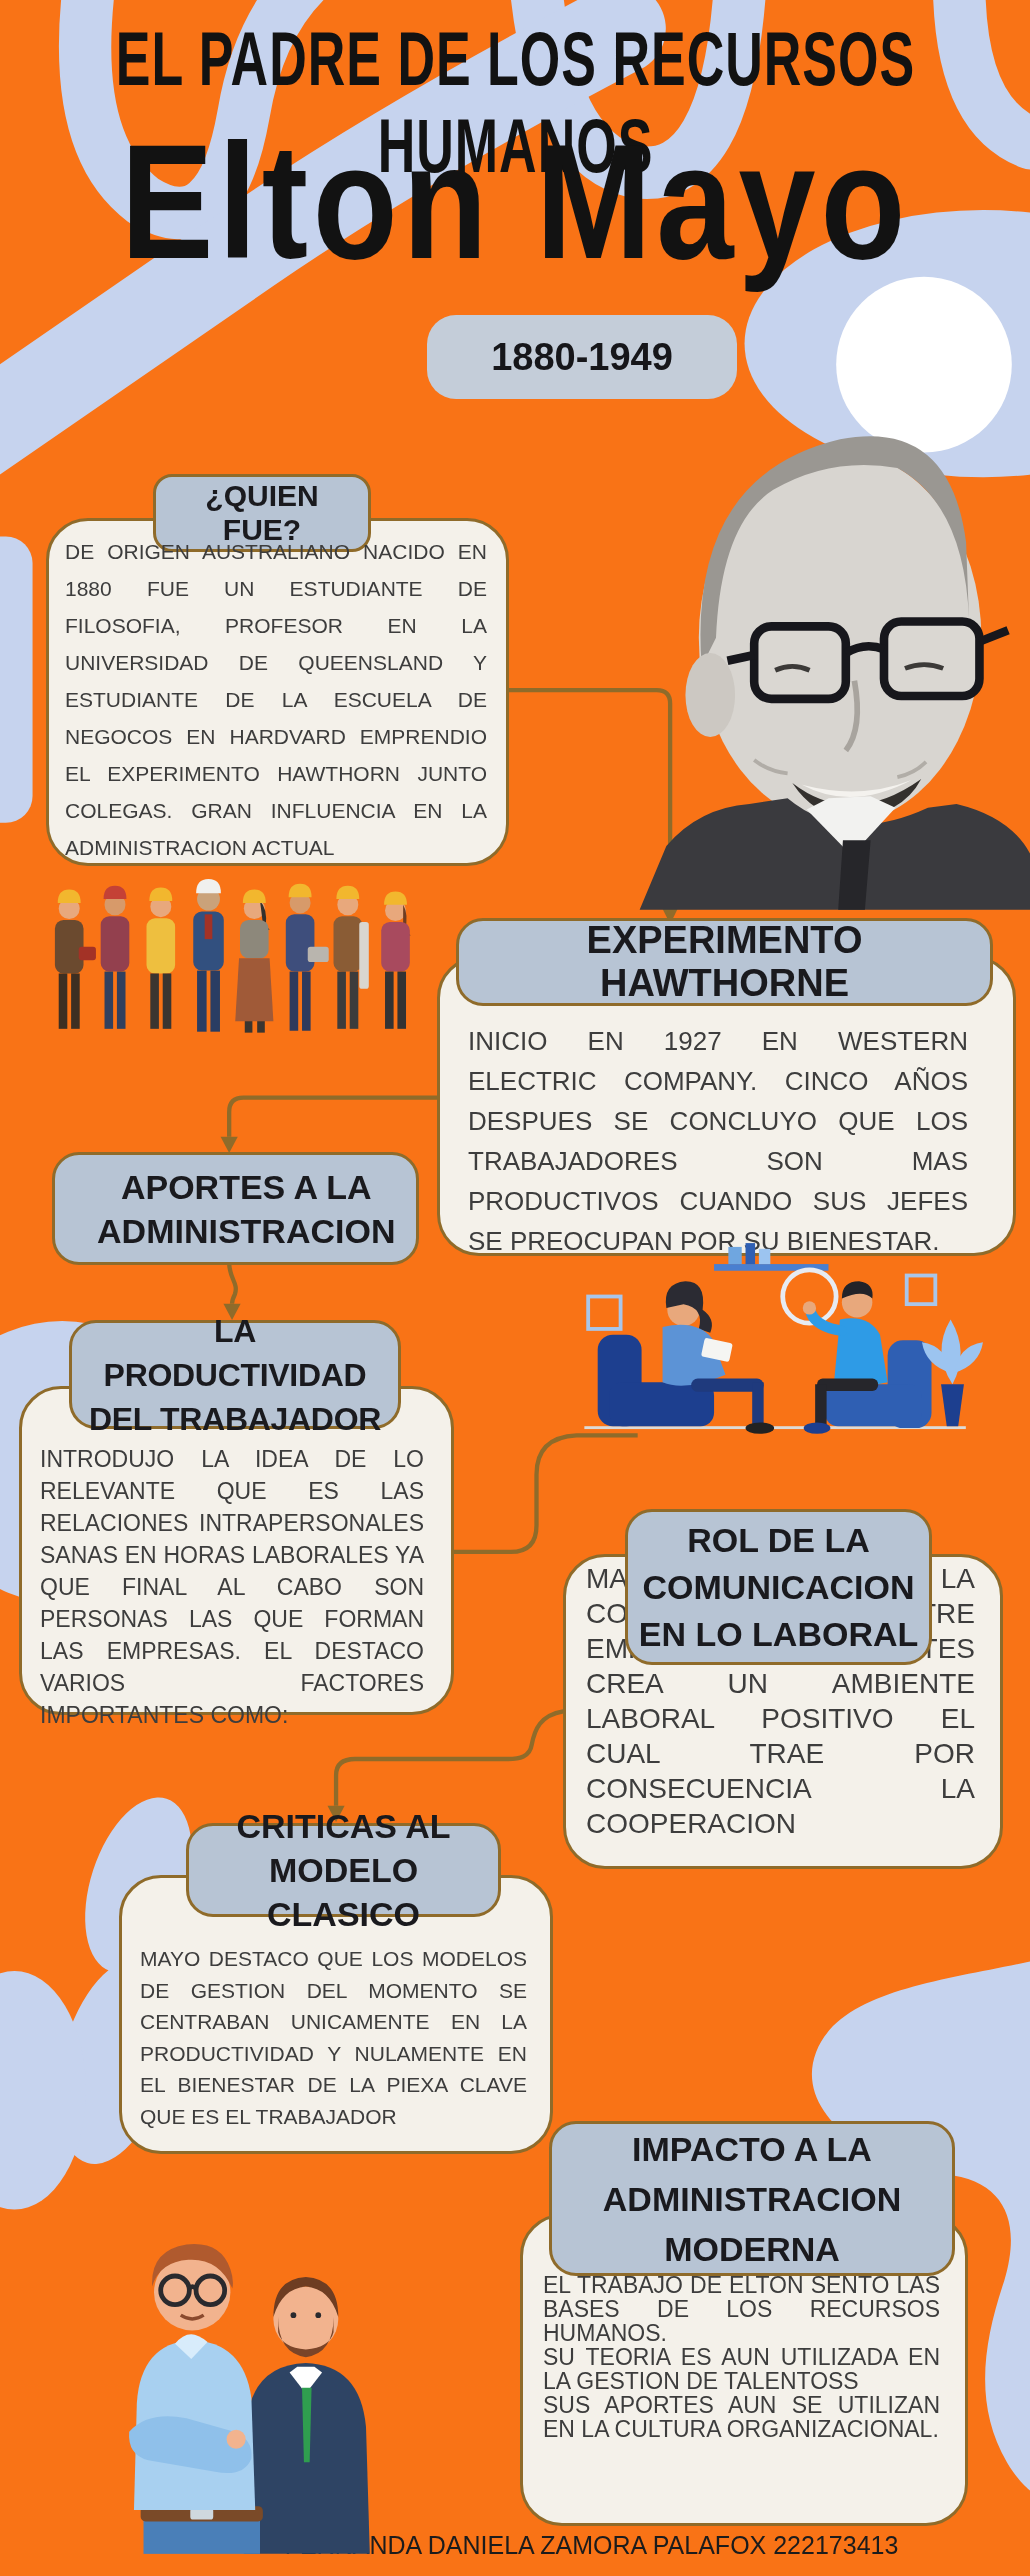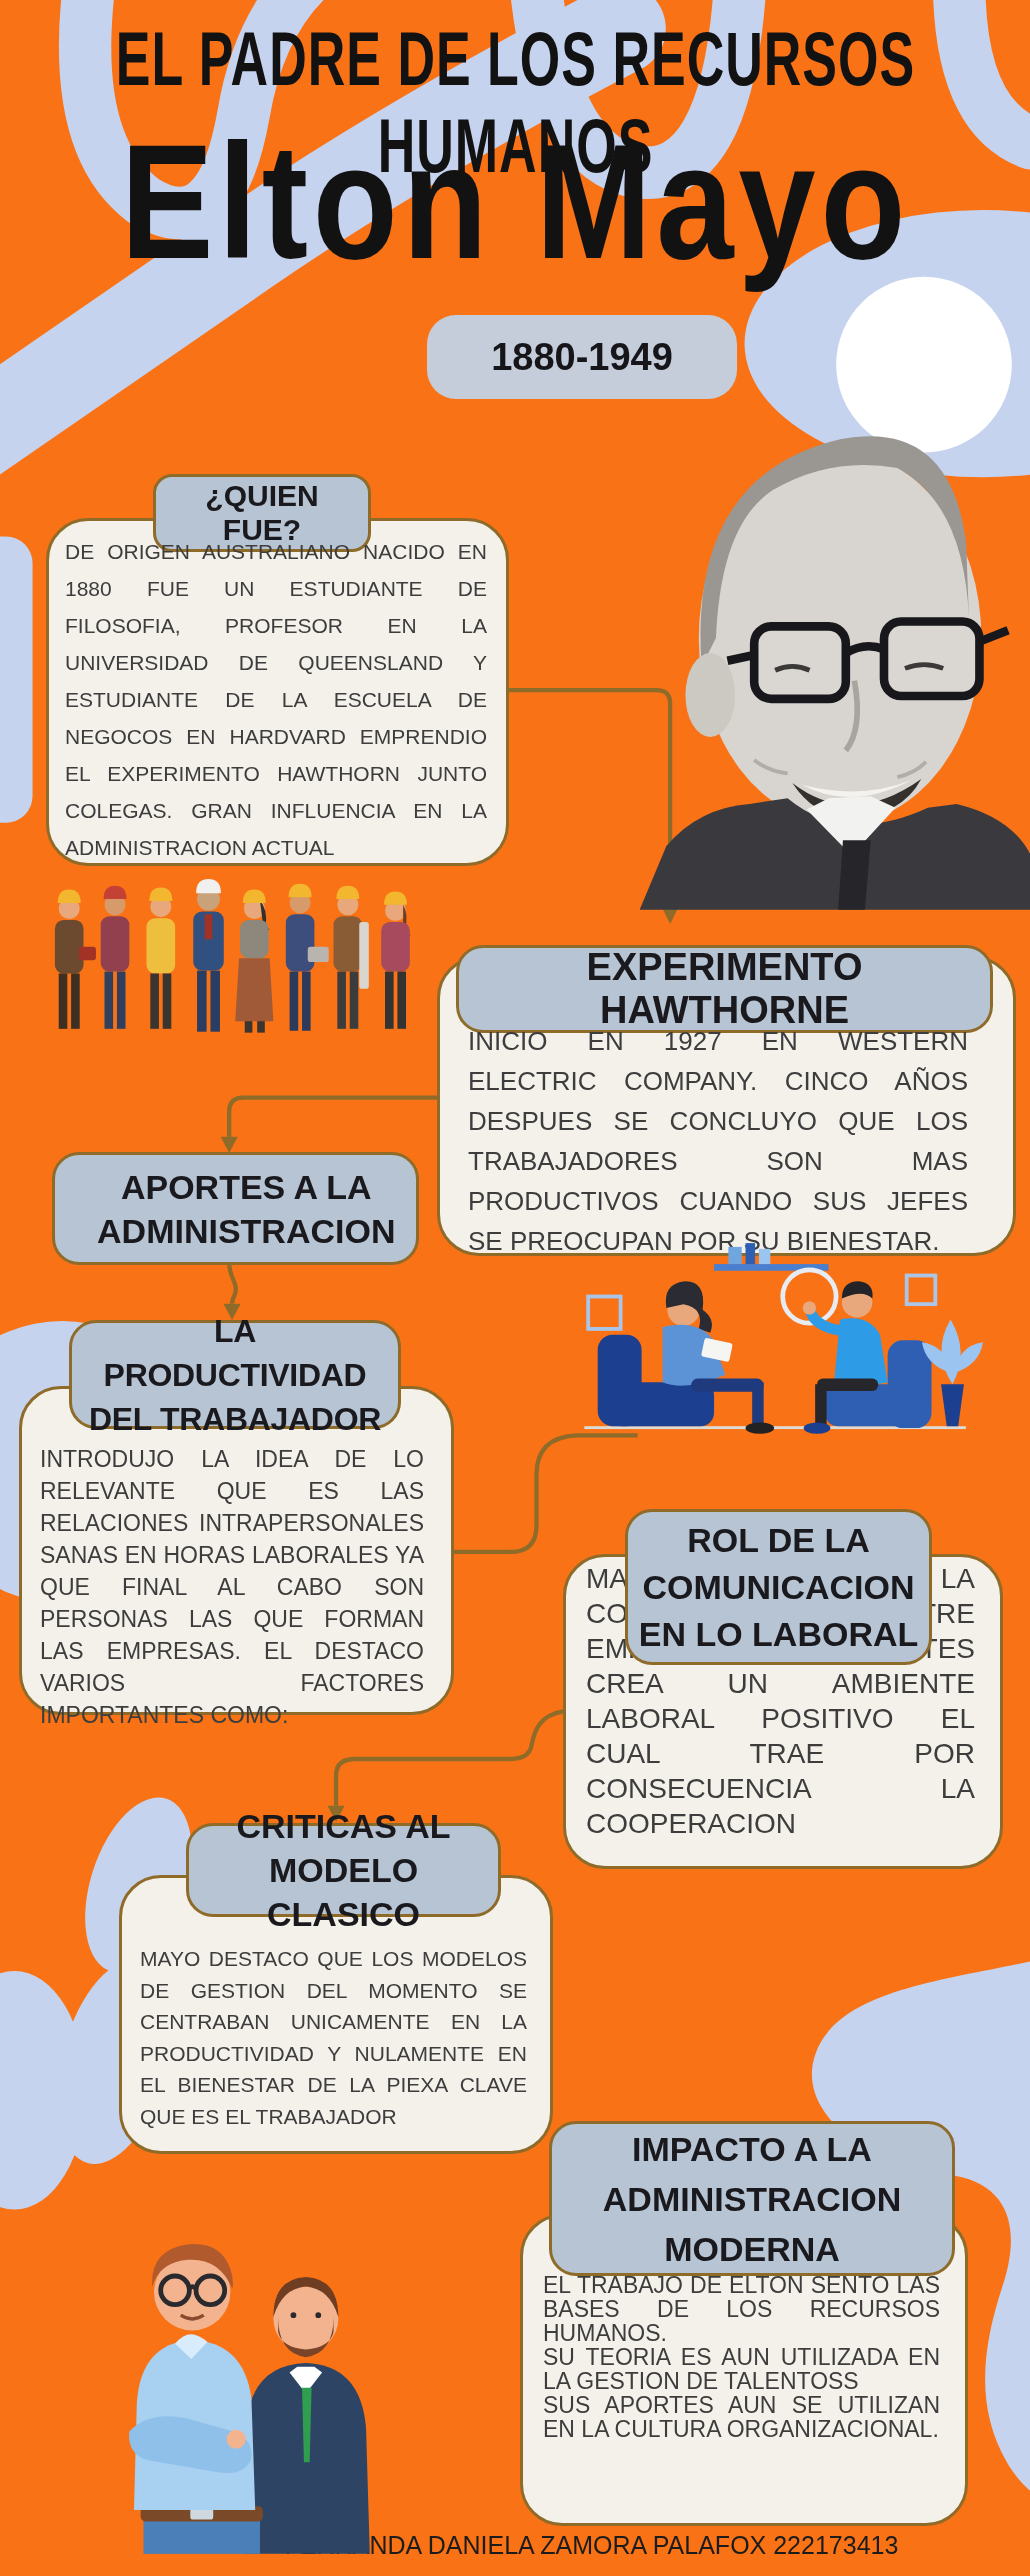--- a/index.html
+++ b/index.html
@@ -41,21 +41,21 @@
   #portrait{left:611px;top:399px;z-index:2;}
   #workers{left:48px;top:838px;z-index:5;}
   #interview{left:571px;top:1239px;z-index:5;}
   #team{left:91px;top:2231px;z-index:5;}
 
   #qf-pill{left:153px;top:474px;width:218px;height:78px;font-size:30px;border-radius:19px;}
   #qf-card{left:46px;top:518px;width:457px;height:342px;}
   #qf-body{left:65px;top:533px;width:422px;font-size:21px;line-height:37px;}
 
   #exp-card{left:437px;top:956px;width:573px;height:294px;}
-  #exp-pill{left:456px;top:918px;width:537px;height:88px;font-size:38px;margin-top:27px;}
+  #exp-pill{left:456px;top:918px;width:537px;height:88px;font-size:38px;}
   #exp-body{left:468px;top:1021px;width:500px;font-size:26px;line-height:40px;}
 
   #aportes-pill{left:52px;top:1152px;width:367px;height:113px;font-size:34px;line-height:44px;padding-left:31px;}
 
   #prod-pill{left:69px;top:1320px;width:332px;height:109px;font-size:32px;line-height:44px;letter-spacing:-0.3px;}
   #prod-card{left:19px;top:1386px;width:429px;height:323px;}
   #prod-body{left:40px;top:1443px;width:384px;font-size:23px;line-height:32px;}
 
   #rol-pill{left:625px;top:1509px;width:307px;height:156px;font-size:34px;line-height:47px;z-index:6;}
   #rol-card{left:563px;top:1554px;width:434px;height:309px;}

